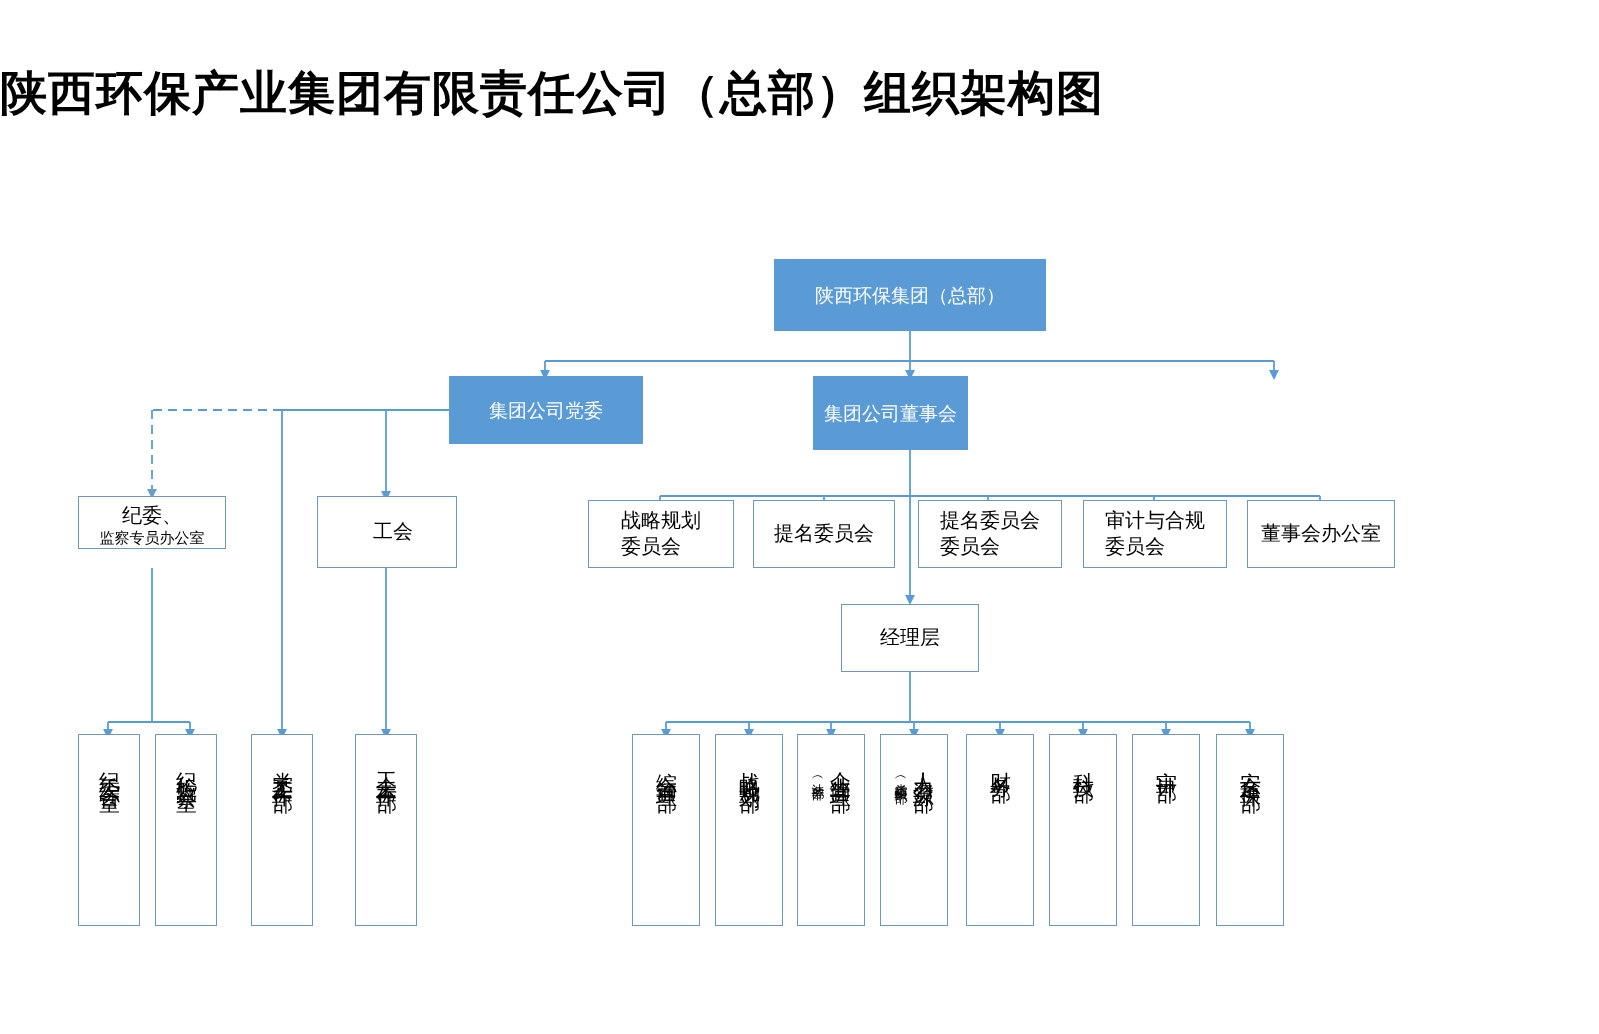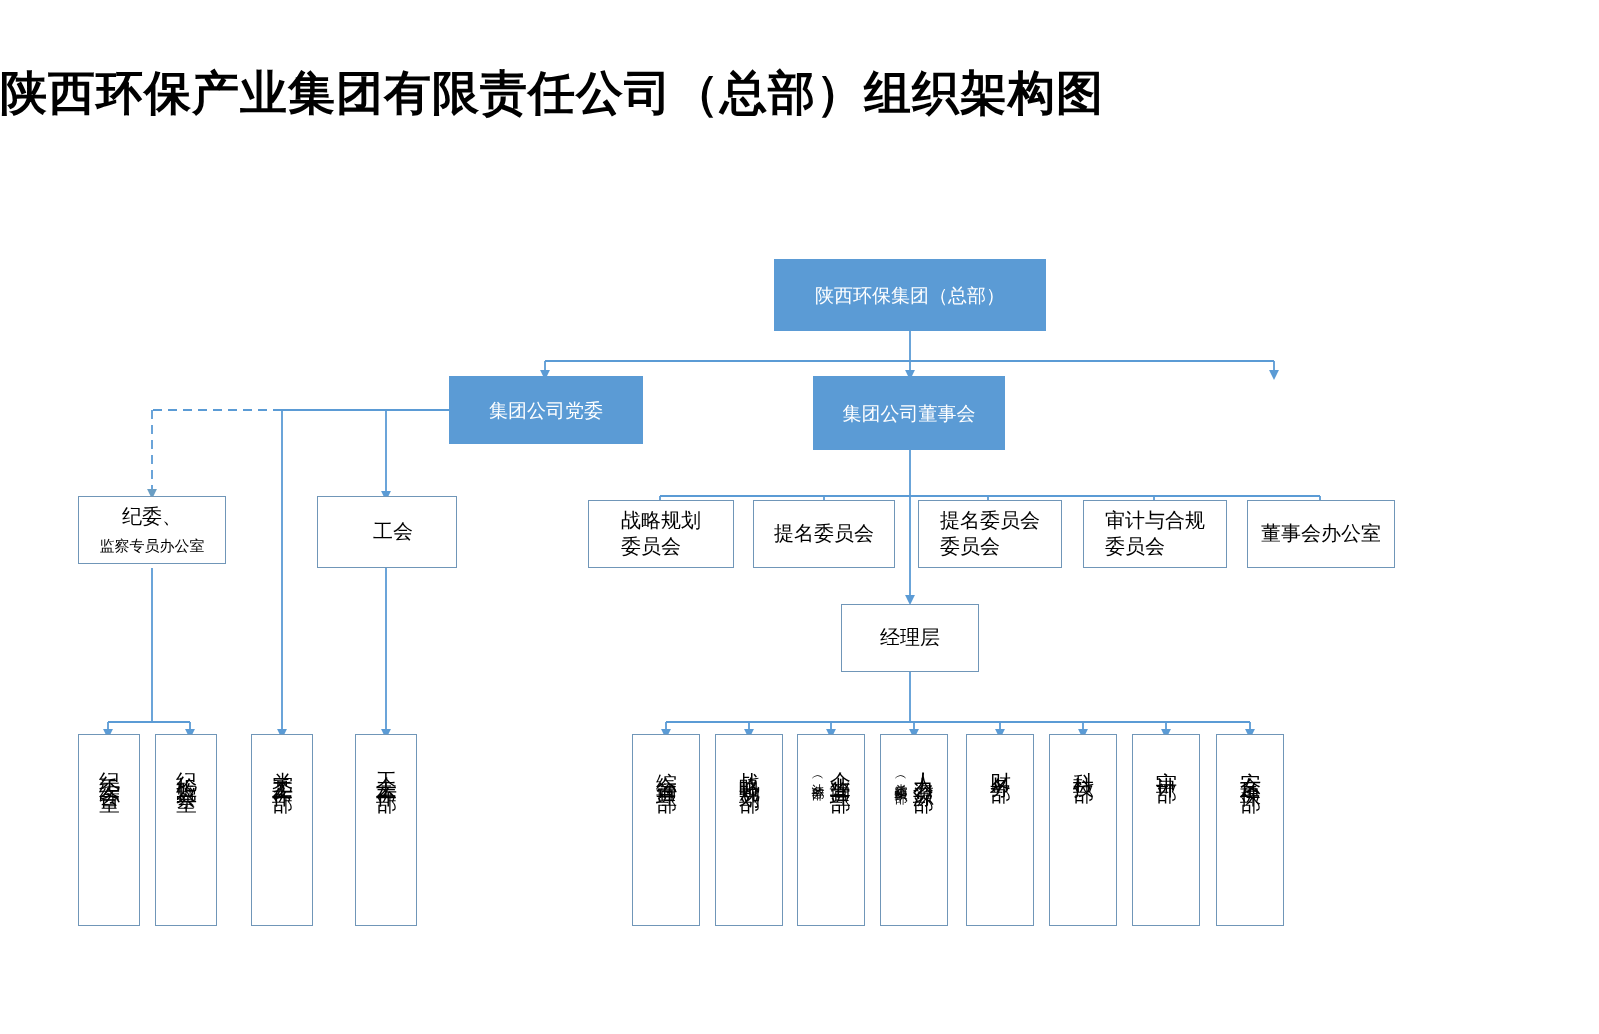--- a/index.html
+++ b/index.html
@@ -167,26 +167,26 @@
   <div id="title">陕西环保产业集团有限责任公司（总部）组织架构图</div>
 
   <div class="node filled" style="left:774px; top:259px; width:272px; height:72px;">
     <span class="label">陕西环保集团（总部）</span>
   </div>
 
   <div class="node filled" style="left:449px; top:376px; width:194px; height:68px;">
     <span class="label">集团公司党委</span>
   </div>
 
-  <div class="node filled" style="left:813px; top:376px; width:192px; height:74px;">
+  <div class="node filled" style="left:813px; top:376px; width:155px; height:74px;">
     <span class="label">集团公司董事会</span>
   </div>
 
 
-  <div class="node outline mixed" style="left:78px; top:496px; width:148px; height:68px;gap:7px;">
+  <div class="node outline mixed" style="left:78px; top:496px; width:148px; height:53px;">
     <span class="l1">纪委、</span>
     <span class="l2">监察专员办公室</span>
   </div>
 
   <div class="node outline" style="left:317px; top:496px; width:140px; height:72px;padding-left:12px;">
     <span class="label">工会</span>
   </div>
 
   <div class="node outline twoline" style="left:588px; top:500px; width:146px; height:68px;">
     <span class="label">战略规划

